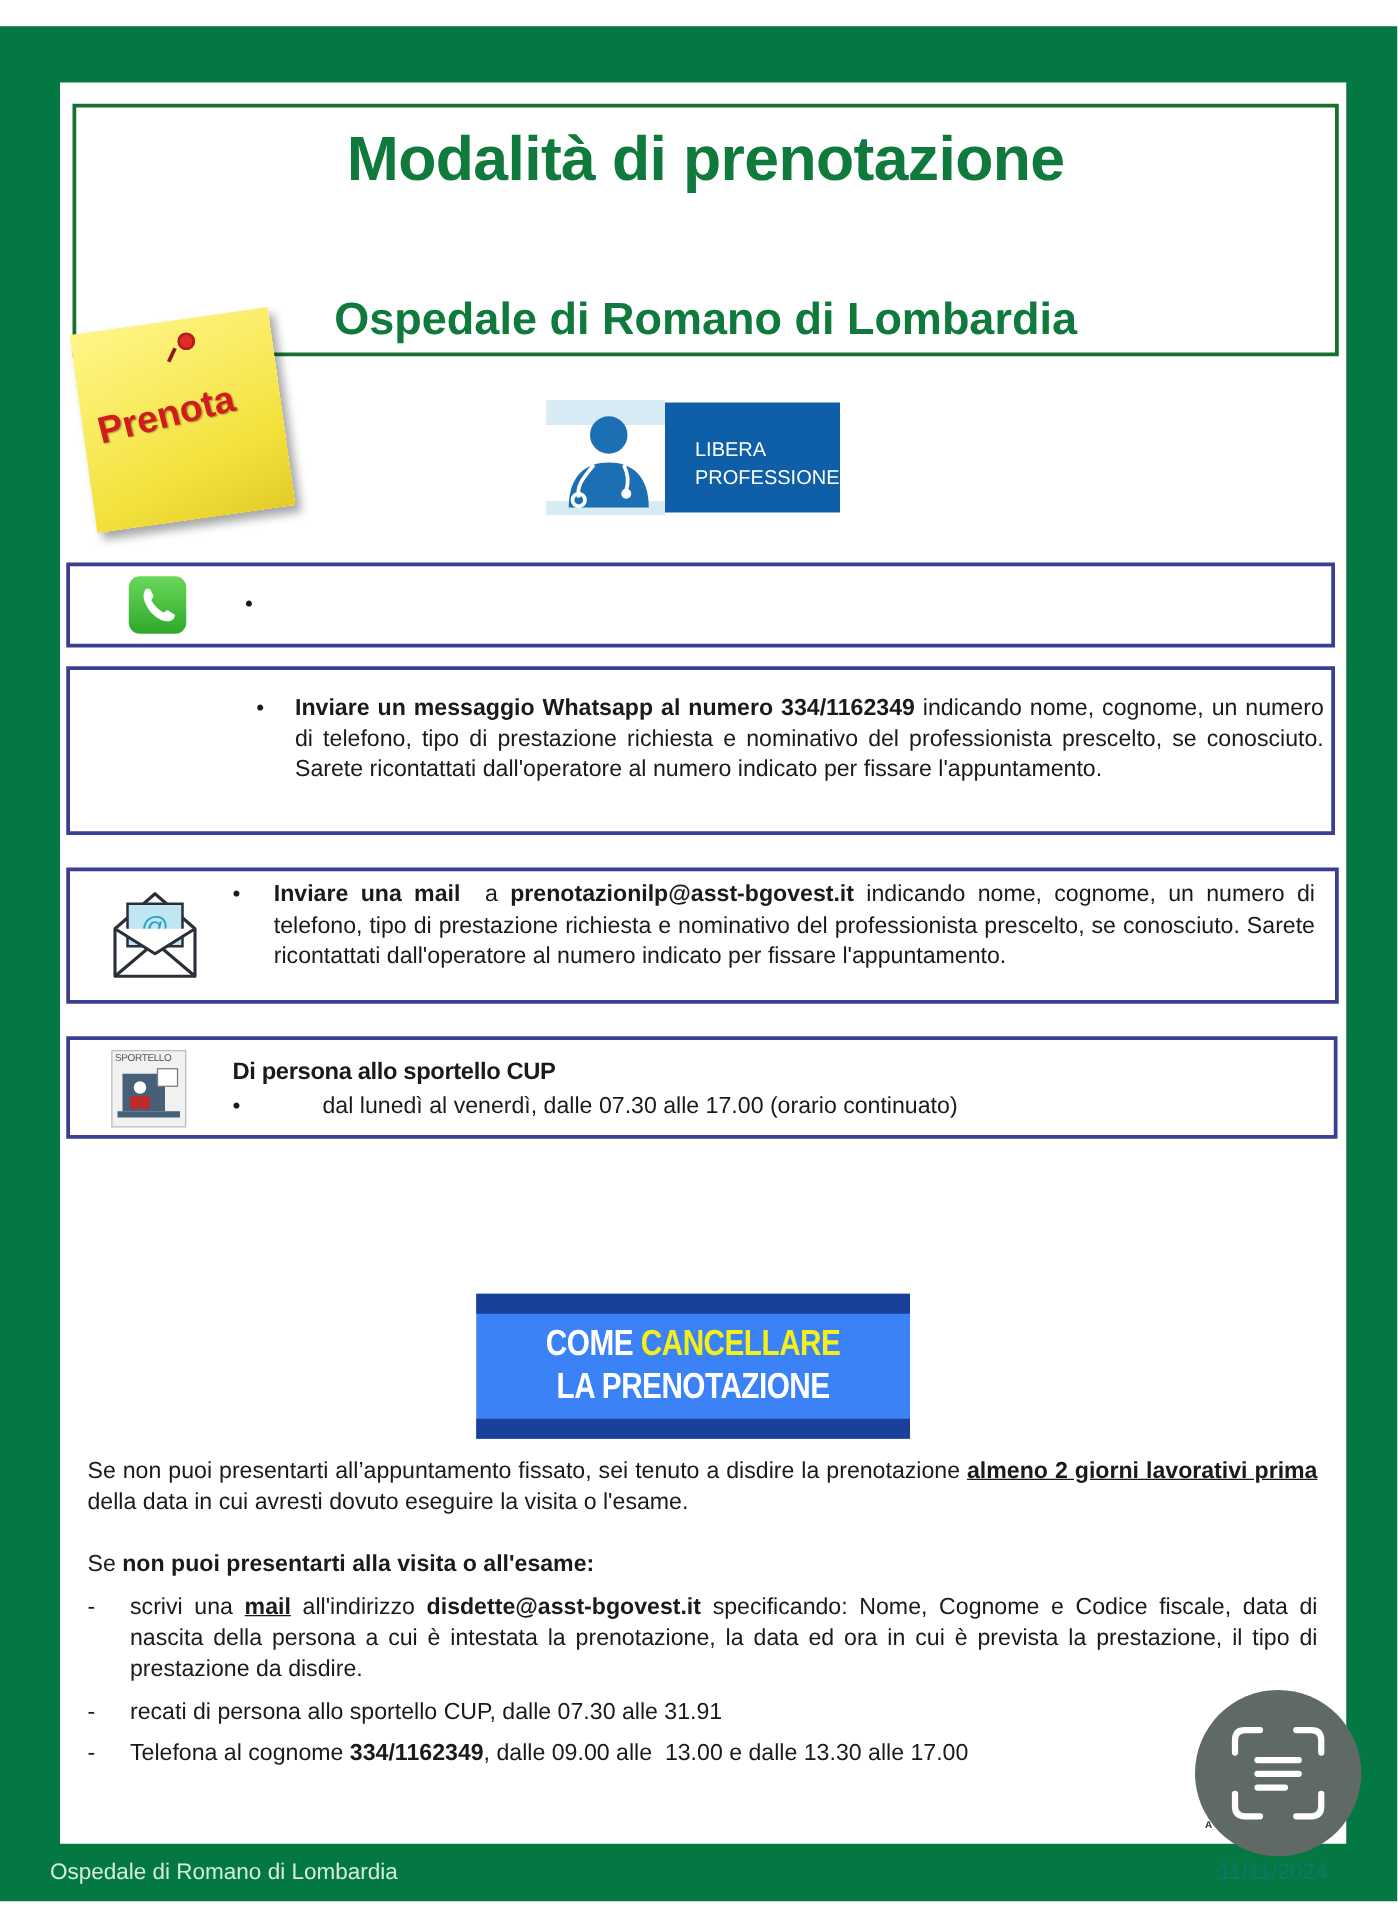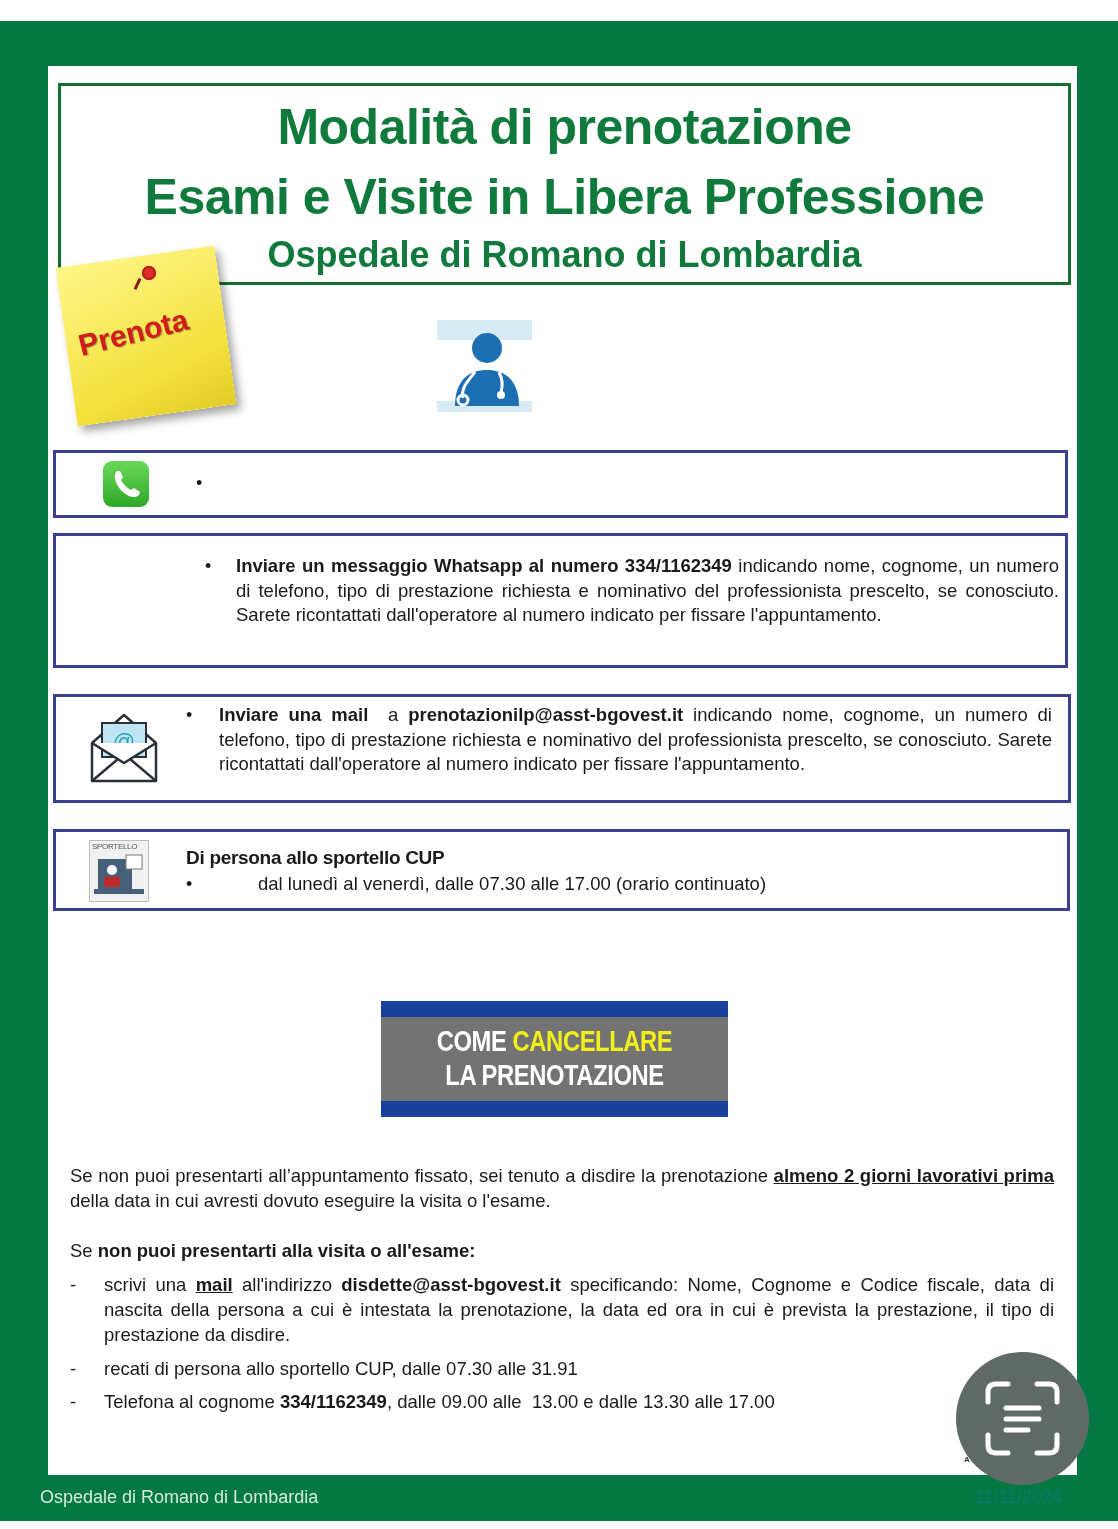--- a/index.html
+++ b/index.html
@@ -26,21 +26,21 @@
 
   .card { position: absolute; left: 53px; border: 3px solid #3a3f8f; background: #ffffff; }
   .card .txt { position: absolute; font-size: 18.5px; line-height: 24.5px; text-align: justify; color: #1a1a1a; }
   .bullet { position: absolute; font-size: 18px; }
   b { font-weight: bold; }
 
   .icon-phone { position: absolute; width: 46px; height: 46px; border-radius: 9px; background: linear-gradient(180deg, #6ad85a, #2ea82a); }
   .icon-wa { position: absolute; width: 96px; height: 96px; border-radius: 20px; background: #2fb12f; }
   .wa-label { position: absolute; left: 0; right: 0; bottom: 14px; text-align: center; color: #fff; font-size: 14px; font-weight: bold; }
 
-  .cancel-banner { position: absolute; left: 381px; top: 1001px; width: 347px; height: 116px; background: #737373; }
+  .cancel-banner { position: absolute; left: 381px; top: 1035px; width: 347px; height: 116px; background: #3b82f6; }
   .cancel-stripe-t { position: absolute; left: 0; right: 0; top: 0; height: 16px; background: #19409a; }
   .cancel-stripe-b { position: absolute; left: 0; right: 0; bottom: 0; height: 16px; background: #19409a; }
   .cancel-text { position: absolute; left: 0; right: 0; top: 23px; text-align: center; font-family: "Liberation Sans", sans-serif; font-weight: bold; font-size: 29px; line-height: 34px; color: #ffffff; transform: scaleX(0.82); letter-spacing: -0.5px; }
   .cancel-yellow { color: #f3ef1a; }
 
   .body-text { position: absolute; left: 70px; width: 984px; font-size: 18.5px; line-height: 25px; text-align: justify; }
   .dash-item { position: absolute; left: 70px; width: 984px; font-size: 18.5px; line-height: 25px; }
   .dash { position: absolute; left: 0; top: 0; }
   .dash-content { position: absolute; left: 34px; right: 0; top: 0; text-align: justify; }
   u { text-decoration: underline; }
@@ -52,40 +52,45 @@
   .tiny-mark { position: absolute; left: 964px; top: 1455px; font-size: 8px; color: #333; font-weight: bold; }
 </style>
 </head>
 <body>
 
 <div class="frame"></div>
 <div class="sheet"></div>
 
 <div class="title-box">
   <div class="title-1">Modalità di prenotazione</div>
-  <div class="title-2">Esami e Visite in Libera Professione</div>
   <div class="title-3">Ospedale di Romano di Lombardia</div>
 </div>
 
 <div class="postit">
   <div class="postit-text">Prenota</div>
 </div>
 <div class="pin-needle"></div>
 <div class="pin"></div>
 
 <div class="lp-badge">
   <div class="lp-left">
     <svg width="95" height="92" viewBox="0 0 95 92">
       <circle cx="50" cy="28" r="15" fill="#1d6fb4"></circle>
       <path d="M18 86 C18 60 32 50 50 50 C68 50 82 60 82 86 Z" fill="#1d6fb4"></path>
       <path d="M38 52 C30 62 24 68 26 78" stroke="#ffffff" stroke-width="3" fill="none"></path>
       <circle cx="26" cy="80" r="5" stroke="#ffffff" stroke-width="3" fill="none"></circle>
       <path d="M62 52 C66 60 66 66 64 72" stroke="#ffffff" stroke-width="3" fill="none"></path>
       <circle cx="64" cy="75" r="4" fill="#ffffff"></circle>
     </svg>
+  </div>
+  <div class="lp-right">
+    <div class="lp-text">
+      <div>LIBERA</div>
+      <div>PROFESSIONE</div>
+    </div>
   </div>
 </div>
 
 <div class="card" style="top:450px; width:1015px; height:68px;">
   <div class="icon-phone" style="left:47px; top:8px;">
     <svg width="46" height="46" viewBox="0 0 46 46">
         <path d="M14 10 C12 12 11 16 13 21 C16 28 20 32 26 35 C30 37 34 36 36 34 L37 31 L31 27 L28 29 C24 27 20 23 18 19 L20 16 L17 10 Z" fill="#ffffff"></path>
       </svg>
   </div>
   <span class="bullet" style="left:140px; top:20px;">•</span>

